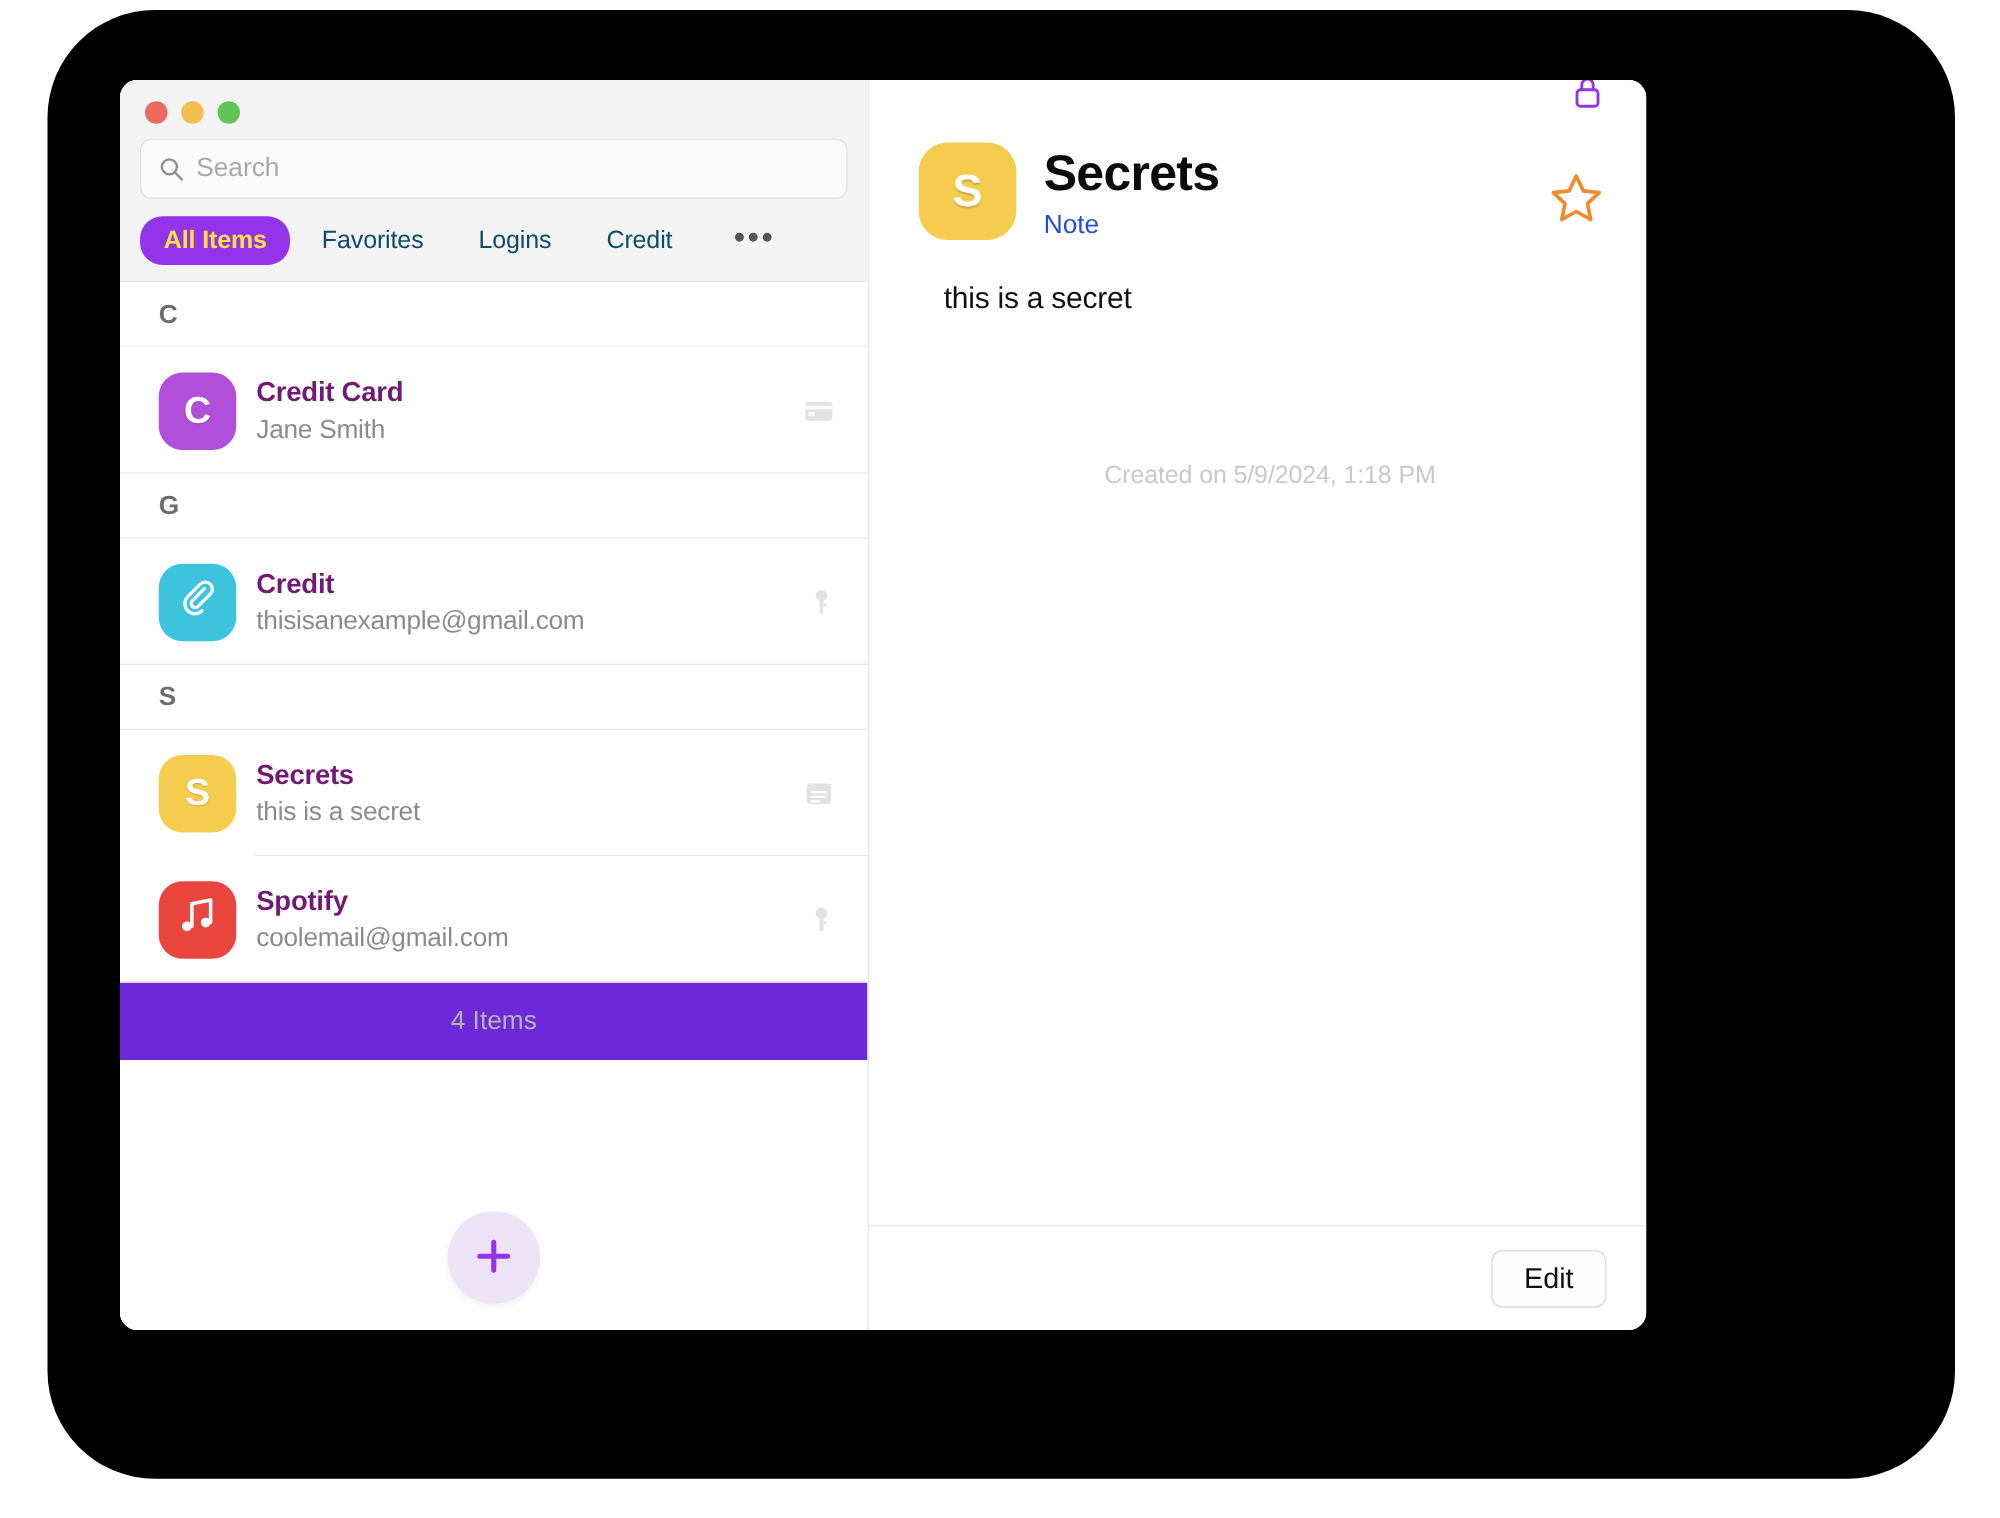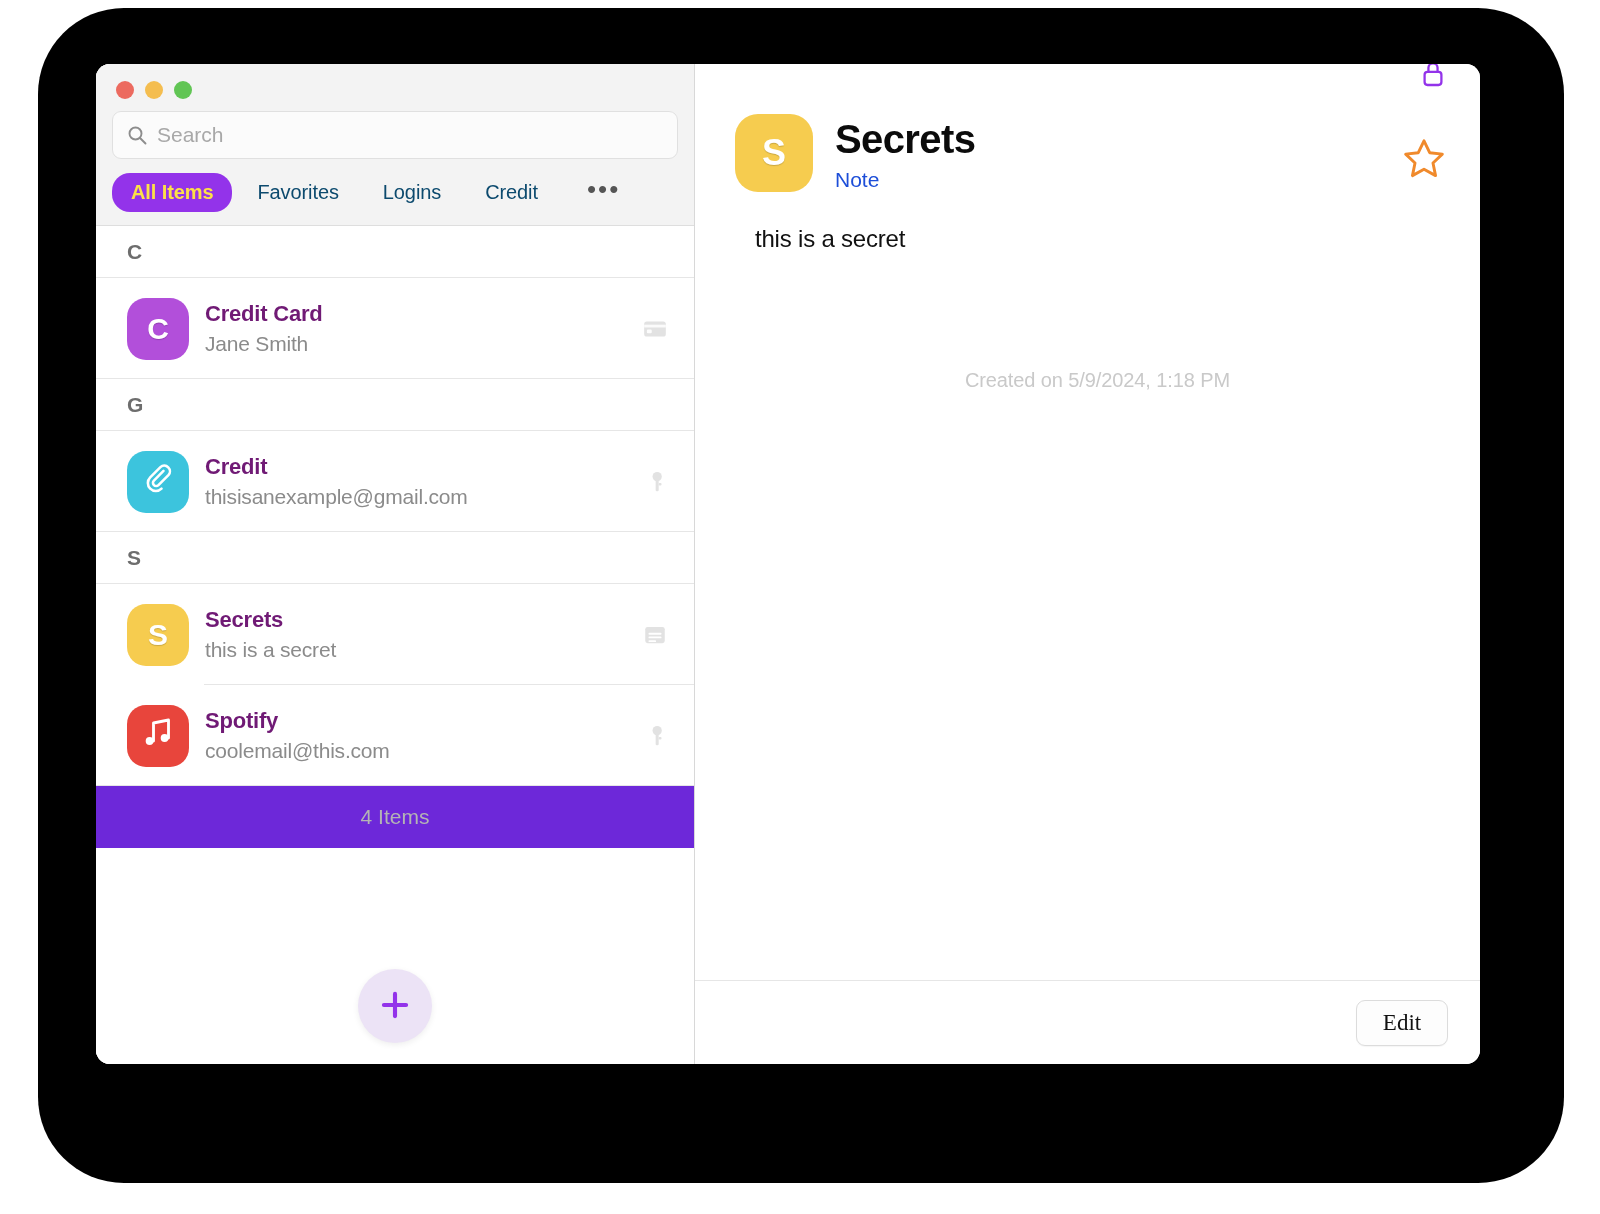--- a/index.html
+++ b/index.html
@@ -28,21 +28,21 @@
     height: 1175px;
     background: #000000;
     border-radius: 86px;
   }
 
   
   .window {
     position: absolute;
     left: 96px;
     top: 64px;
-    width: 1384px;
+    width: 1221px;
     height: 1000px;
     background: #ffffff;
     border-radius: 14px;
     overflow: hidden;
     display: flex;
     box-shadow: 0 10px 40px rgba(0,0,0,0.35);
   }
 
   
   .sidebar {
@@ -320,21 +320,21 @@
     display: flex;
     align-items: center;
     justify-content: flex-end;
     padding-right: 32px;
   }
   .edit-btn {
     min-width: 92px;
     height: 46px;
     padding: 0 22px;
     font-size: 23px;
-    font-family: Liberation Serif, serif;
+    font-family: Liberation Sans, sans-serif;
     color: #111;
     background: #fdfdfd;
     border: 1px solid #dcdcdc;
     border-radius: 9px;
     cursor: pointer;
     box-shadow: 0 1px 1px rgba(0,0,0,0.04);
   }
 </style>
 </head>
 <body>
@@ -440,21 +440,21 @@
             <span>
               <svg viewBox="0 0 24 24" fill="none" stroke="#ffffff" stroke-width="1.9" stroke-linecap="round" stroke-linejoin="round">
                 <path d="M9 18V6l10-2v12"></path>
                 <circle cx="6.4" cy="18" r="2.6" fill="#ffffff" stroke="none"></circle>
                 <circle cx="16.4" cy="16" r="2.6" fill="#ffffff" stroke="none"></circle>
               </svg>
             </span>
           </div>
           <div class="row-text">
             <div class="row-title">Spotify</div>
-            <div class="row-sub">coolemail@this.com</div>
+            <div class="row-sub">coolemail@gmail.com</div>
           </div>
           <div class="row-type-icon">
             <svg viewBox="0 0 24 24" fill="currentColor">
               <circle cx="14" cy="7" r="4.3"></circle>
               <rect x="12.6" y="9.5" width="2.8" height="11" rx="1.2"></rect>
               <rect x="15.4" y="13" width="2.6" height="2.2" rx="0.8"></rect>
             </svg>
           </div>
         </div>
 

